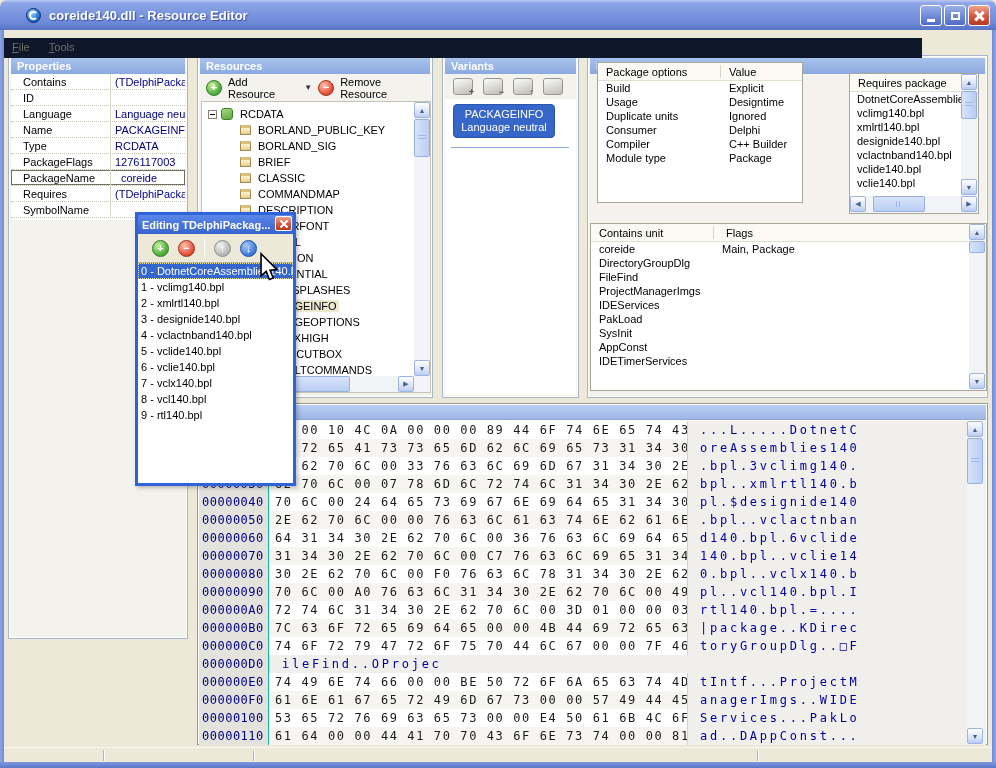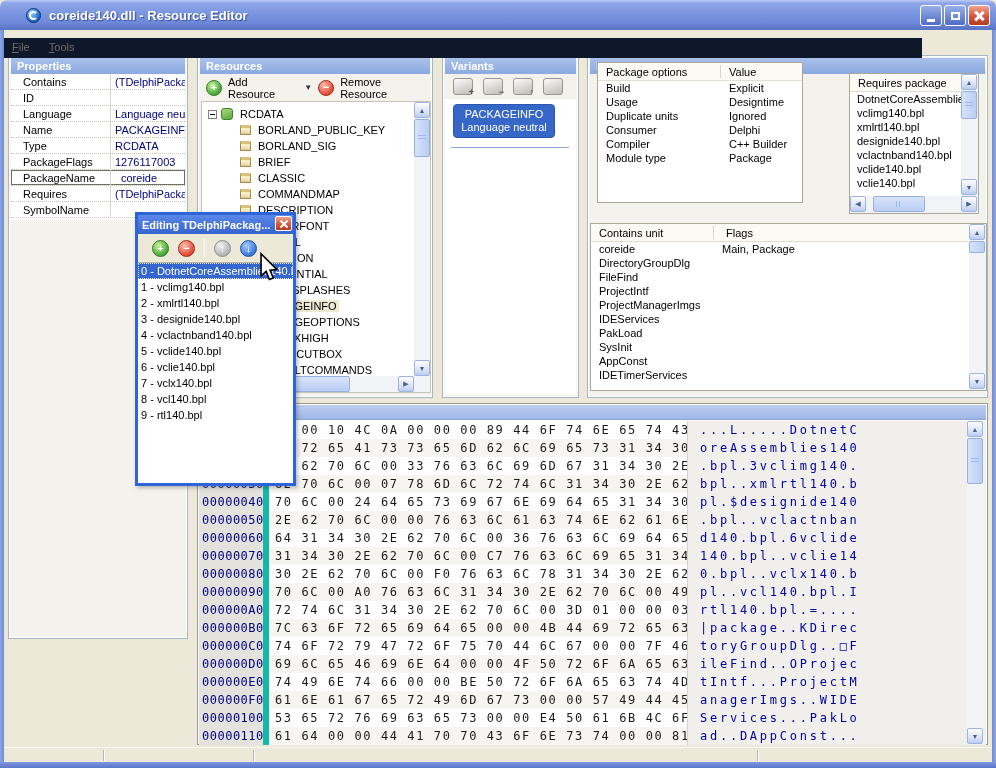--- a/index.html
+++ b/index.html
@@ -102,21 +102,21 @@
   .lrow{height:14px;padding-left:7px;white-space:nowrap;overflow:hidden;display:flex;align-items:center;}
 
   
   .hexpanel{position:absolute;left:197px;top:403px;width:791px;height:342px;background:#fff;border:1px solid #9B9A92;}
   .hexbar{position:absolute;left:1px;top:1px;width:787px;height:15px;
     background:linear-gradient(180deg,#BDCFF2,#9EB6E6);border-bottom:1px solid #8FA6D6;}
   .hexrows{position:absolute;left:1px;top:17px;width:787px;height:324px;font-family:"DejaVu Sans Mono",monospace;font-size:12px;}
   .hexrow{height:18px;display:flex;align-items:center;background:#fff;}
   .hexrow.alt{background:#F6F5F1;}
   .haddr{width:70px;align-self:stretch;display:flex;align-items:center;padding-left:3px;color:#000080;
-    background:#E4E2DC;border-right:6px solid #14b8a6;letter-spacing:0.5px;flex:none;}
+    background:#E4E2DC;border-right:1px solid #14b8a6;letter-spacing:0.5px;flex:none;}
   .hbytes{width:418px;padding-left:6px;color:#1A1A1A;letter-spacing:1.6px;white-space:nowrap;overflow:hidden;flex:none;}
   .hascii{flex:1;align-self:stretch;display:flex;align-items:center;padding-left:12px;color:#0000A0;
     letter-spacing:2.75px;background:#F0EFEB;border-left:1px solid #D4D2CA;white-space:nowrap;overflow:hidden;}
 
   
   .dialog{position:absolute;left:135px;top:212px;width:161px;height:274px;z-index:40;
     border:3px solid #2F64D8;background:#ECE9D8;box-shadow:2px 2px 4px rgba(0,0,0,.25);}
   .dtitle{height:19px;background:linear-gradient(180deg,#5B87E8,#3663CE);display:flex;align-items:center;position:relative;}
   .dtitle .txt{color:#fff;font-weight:bold;padding-left:4px;white-space:nowrap;overflow:hidden;width:132px;}
   .dclose{position:absolute;right:1px;top:1px;width:17px;height:15px;border-radius:2px;border:1px solid #fff;
@@ -455,24 +455,20 @@
           <div class="trow alt">
             <span class="u">DirectoryGroupDlg</span>
             <span class="f"></span>
           </div>
 
           <div class="trow">
             <span class="u">FileFind</span>
             <span class="f"></span>
           </div>
 
-          <div class="trow alt">
-            <span class="u">ProjectIntf</span>
-            <span class="f"></span>
-          </div>
 
           <div class="trow">
             <span class="u">ProjectManagerImgs</span>
             <span class="f"></span>
           </div>
 
           <div class="trow alt">
             <span class="u">IDEServices</span>
             <span class="f"></span>
           </div>
@@ -583,21 +579,20 @@
         </div>
 
         <div class="hexrow">
           <span class="haddr">000000C0</span>
           <span class="hbytes">74 6F 72 79 47 72 6F 75 70 44 6C 67 00 00 7F 46</span>
           <span class="hascii">toryGroupDlg..□F</span>
         </div>
 
         <div class="hexrow alt">
           <span class="haddr">000000D0</span>
-          <span class="hbytes">69 6C 65 46 69 6E 64 00 00 4F 50 72 6F 6A 65 63</span>
           <span class="hascii">ileFind..OProjec</span>
         </div>
 
         <div class="hexrow">
           <span class="haddr">000000E0</span>
           <span class="hbytes">74 49 6E 74 66 00 00 BE 50 72 6F 6A 65 63 74 4D</span>
           <span class="hascii">tIntf...ProjectM</span>
         </div>
 
         <div class="hexrow alt">

